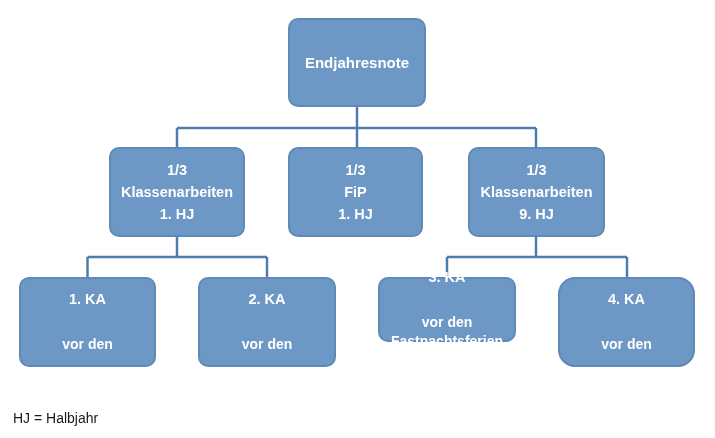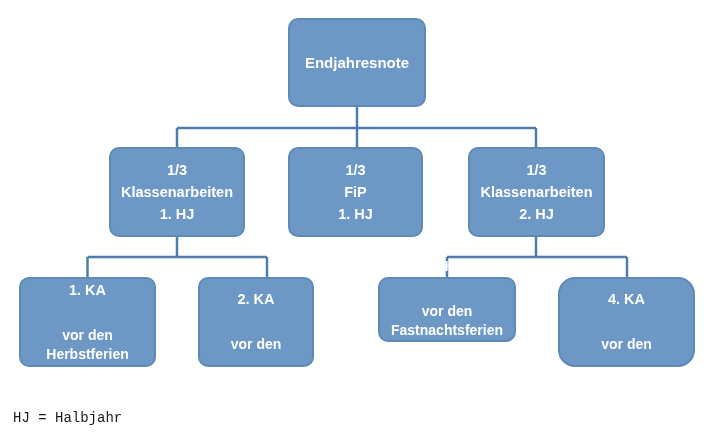--- a/index.html
+++ b/index.html
@@ -40,33 +40,32 @@
   .node-root {
     left: 288px; top: 18px; width: 138px; height: 89px;
     font-size: 15px;
   }
   .node-l2-0 { left: 109px; top: 147px; width: 136px; height: 90px; }
   .node-l2-1 { left: 288px; top: 147px; width: 135px; height: 90px; }
   .node-l2-2 { left: 468px; top: 147px; width: 137px; height: 90px; }
   .leaf { line-height: 19px; font-size: 14px; }
   .leaf .leaf-title { margin-bottom: 26px; font-size: 14.5px; }
   .node-leaf-0 { left: 19px;  top: 277px; width: 137px; height: 90px; }
-  .node-leaf-1 { left: 198px; top: 277px; width: 116px; height: 90px; }
-  .node-leaf-2 { left: 378px; top: 277px; width: 138px; height: 65px; justify-content: flex-end; }
+  .node-leaf-1 { left: 198px; top: 277px; width: 138px; height: 90px; }
+  .node-leaf-2 { left: 378px; top: 277px; width: 138px; height: 65px; }
   .node-leaf-3 { left: 558px; top: 277px; width: 137px; height: 90px; border-radius: 17px; }
   .footnote {
     position: absolute;
     top: 407px;
     left: 0;
     width: 715px;
     height: 22px;
     color: #1a1a1a;
     font-size: 14px;
     line-height: 22px;
-    font-family: Liberation Mono, monospace;
   }
   .footnote .fn-hj { position: absolute; left: 13px; white-space: nowrap; }
   .footnote .fn-ka { position: absolute; left: 133px; white-space: nowrap; }
 </style>
 </head>
 <body>
 
 <div class="canvas">
 
   <svg class="connectors" viewBox="0 0 715 438" fill="none">
@@ -103,27 +102,26 @@
 
   <div class="node node-l2-1">
     <span class="line">1/3</span>
     <span class="line">FiP</span>
     <span class="line">1. HJ</span>
   </div>
 
   <div class="node node-l2-2">
     <span class="line">1/3</span>
     <span class="line">Klassenarbeiten</span>
-    <span class="line">2. HJ</span>
+    <span class="line">9. HJ</span>
   </div>
 
   <div class="node leaf node-leaf-0">
     <span class="line leaf-title">1. KA</span>
     <span class="line">vor den</span>
-    <span class="line">Herbstferien</span>
   </div>
 
   <div class="node leaf node-leaf-1">
     <span class="line leaf-title">2. KA</span>
     <span class="line">vor den</span>
   </div>
 
   <div class="node leaf node-leaf-2">
     <span class="line leaf-title">3. KA</span>
     <span class="line">vor den</span>

